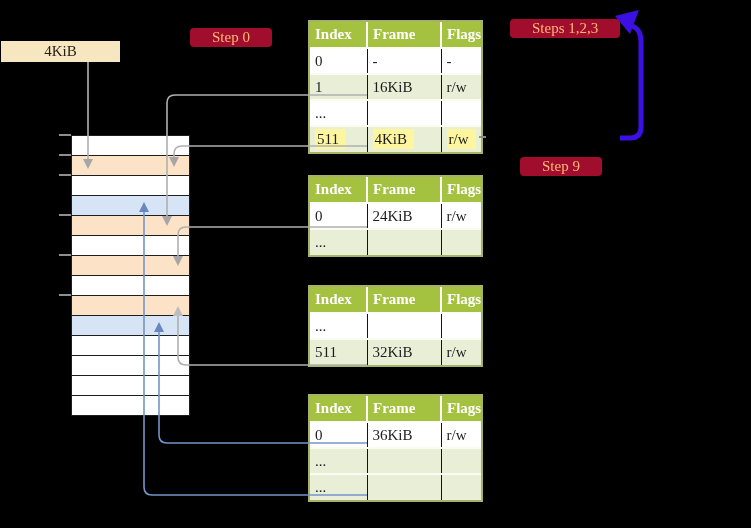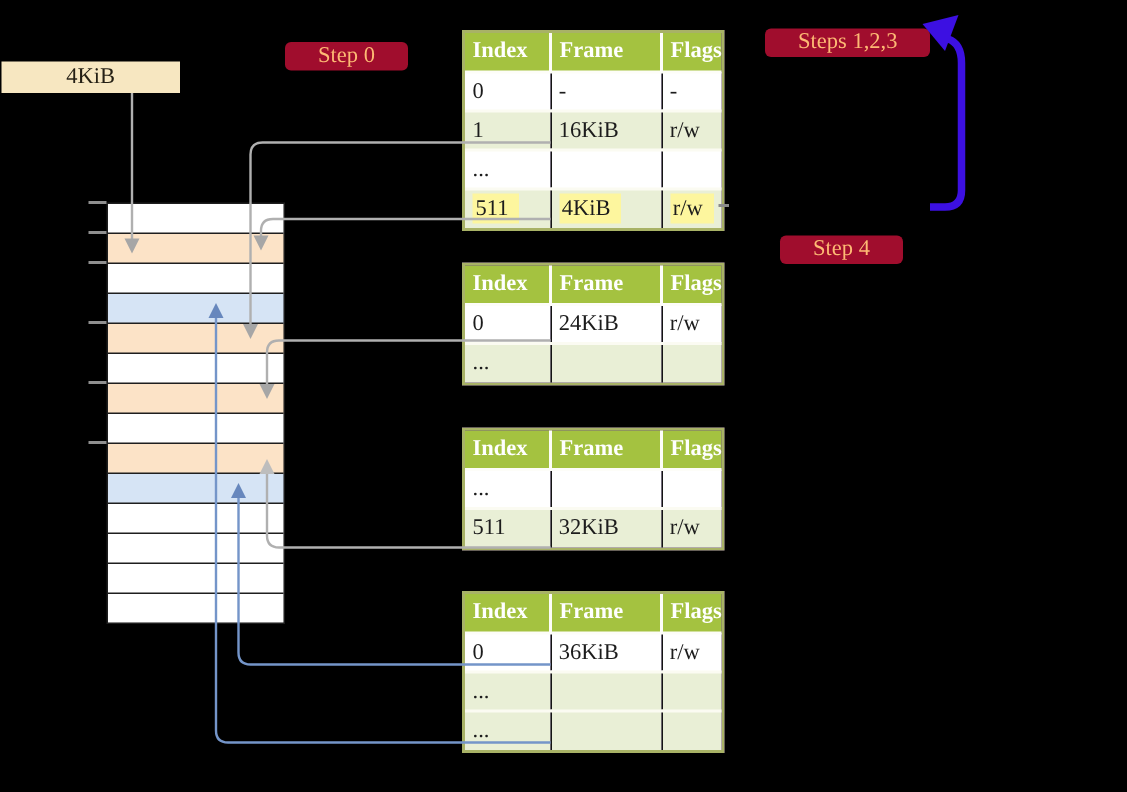--- a/index.html
+++ b/index.html
@@ -45,21 +45,21 @@
 </style>
 </head>
 <body>
 
 <div class="canvas">
 
   <div class="memlabel">4KiB</div>
 
   <div class="badge red" id="badge-step0">Step 0</div>
   <div class="badge red" id="badge-steps123">Steps 1,2,3</div>
-  <div class="badge red" id="badge-step4">Step 4</div>
+  <div class="badge red" id="badge-step4">Step 9</div>
 
   <div class="stack">
     <div class="mrow white"></div>
     <div class="mrow orange"></div>
     <div class="mrow white"></div>
     <div class="mrow blue"></div>
     <div class="mrow orange"></div>
     <div class="mrow white"></div>
     <div class="mrow orange"></div>
     <div class="mrow white"></div>

